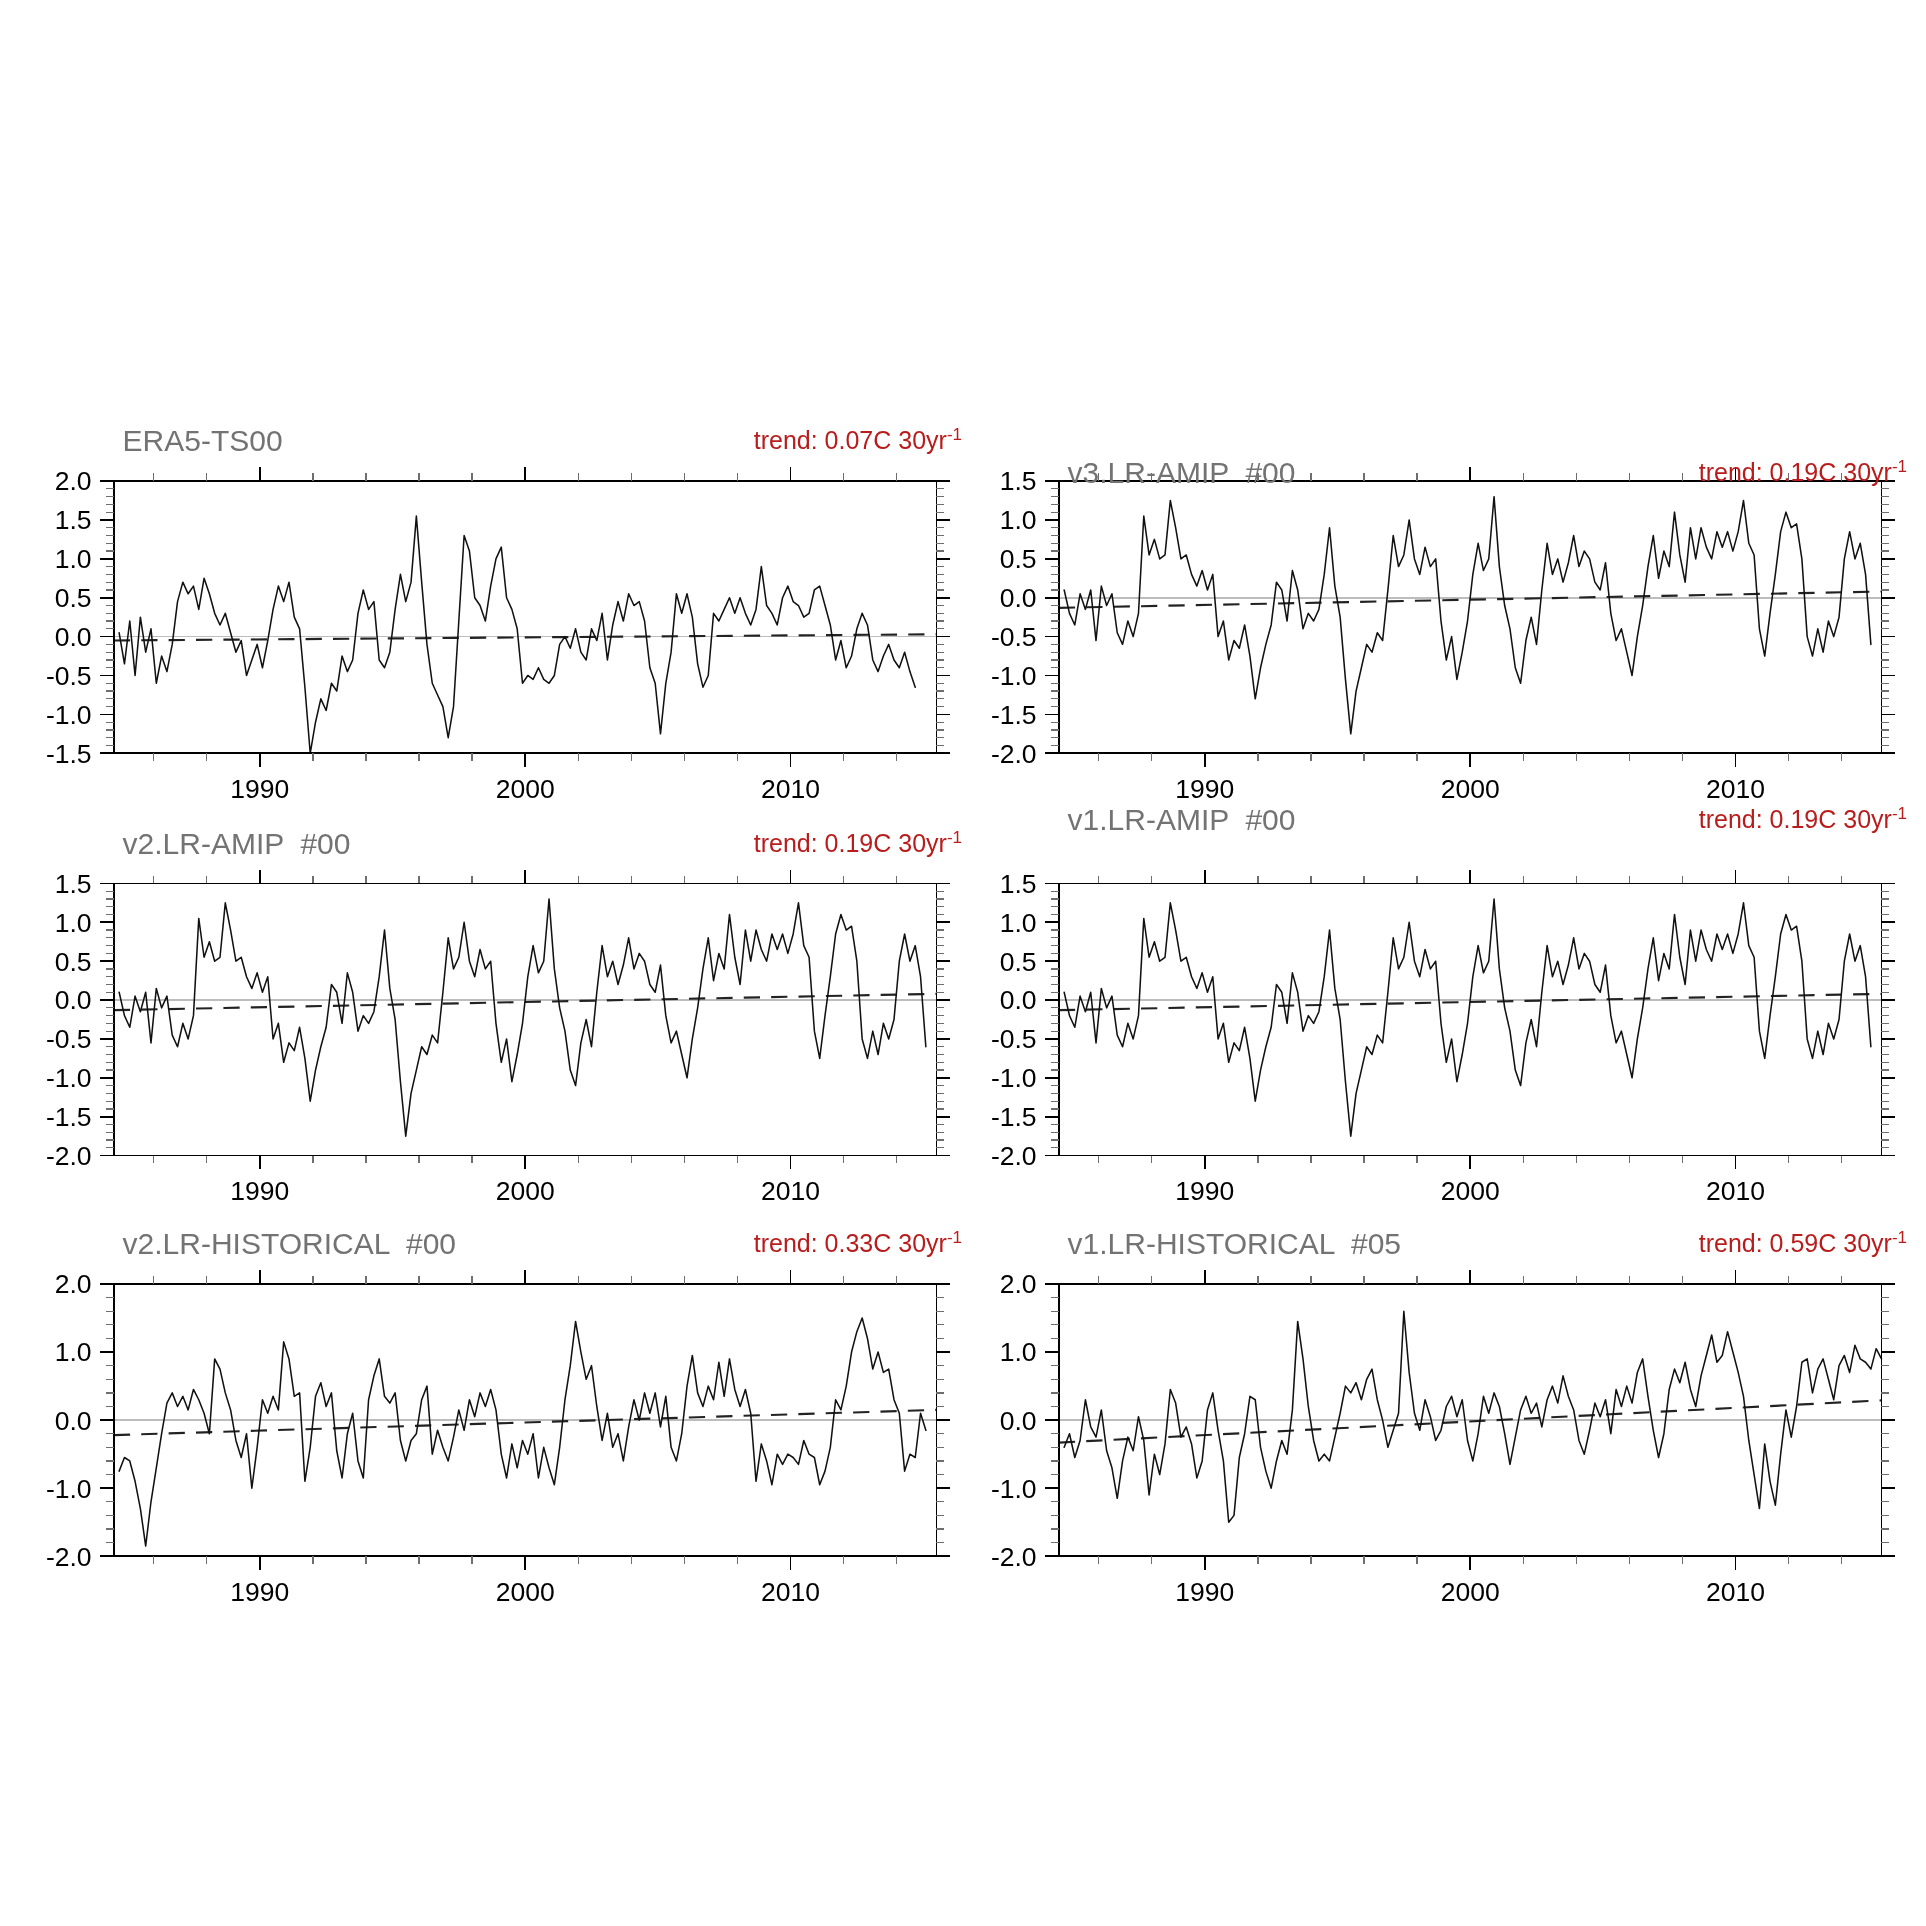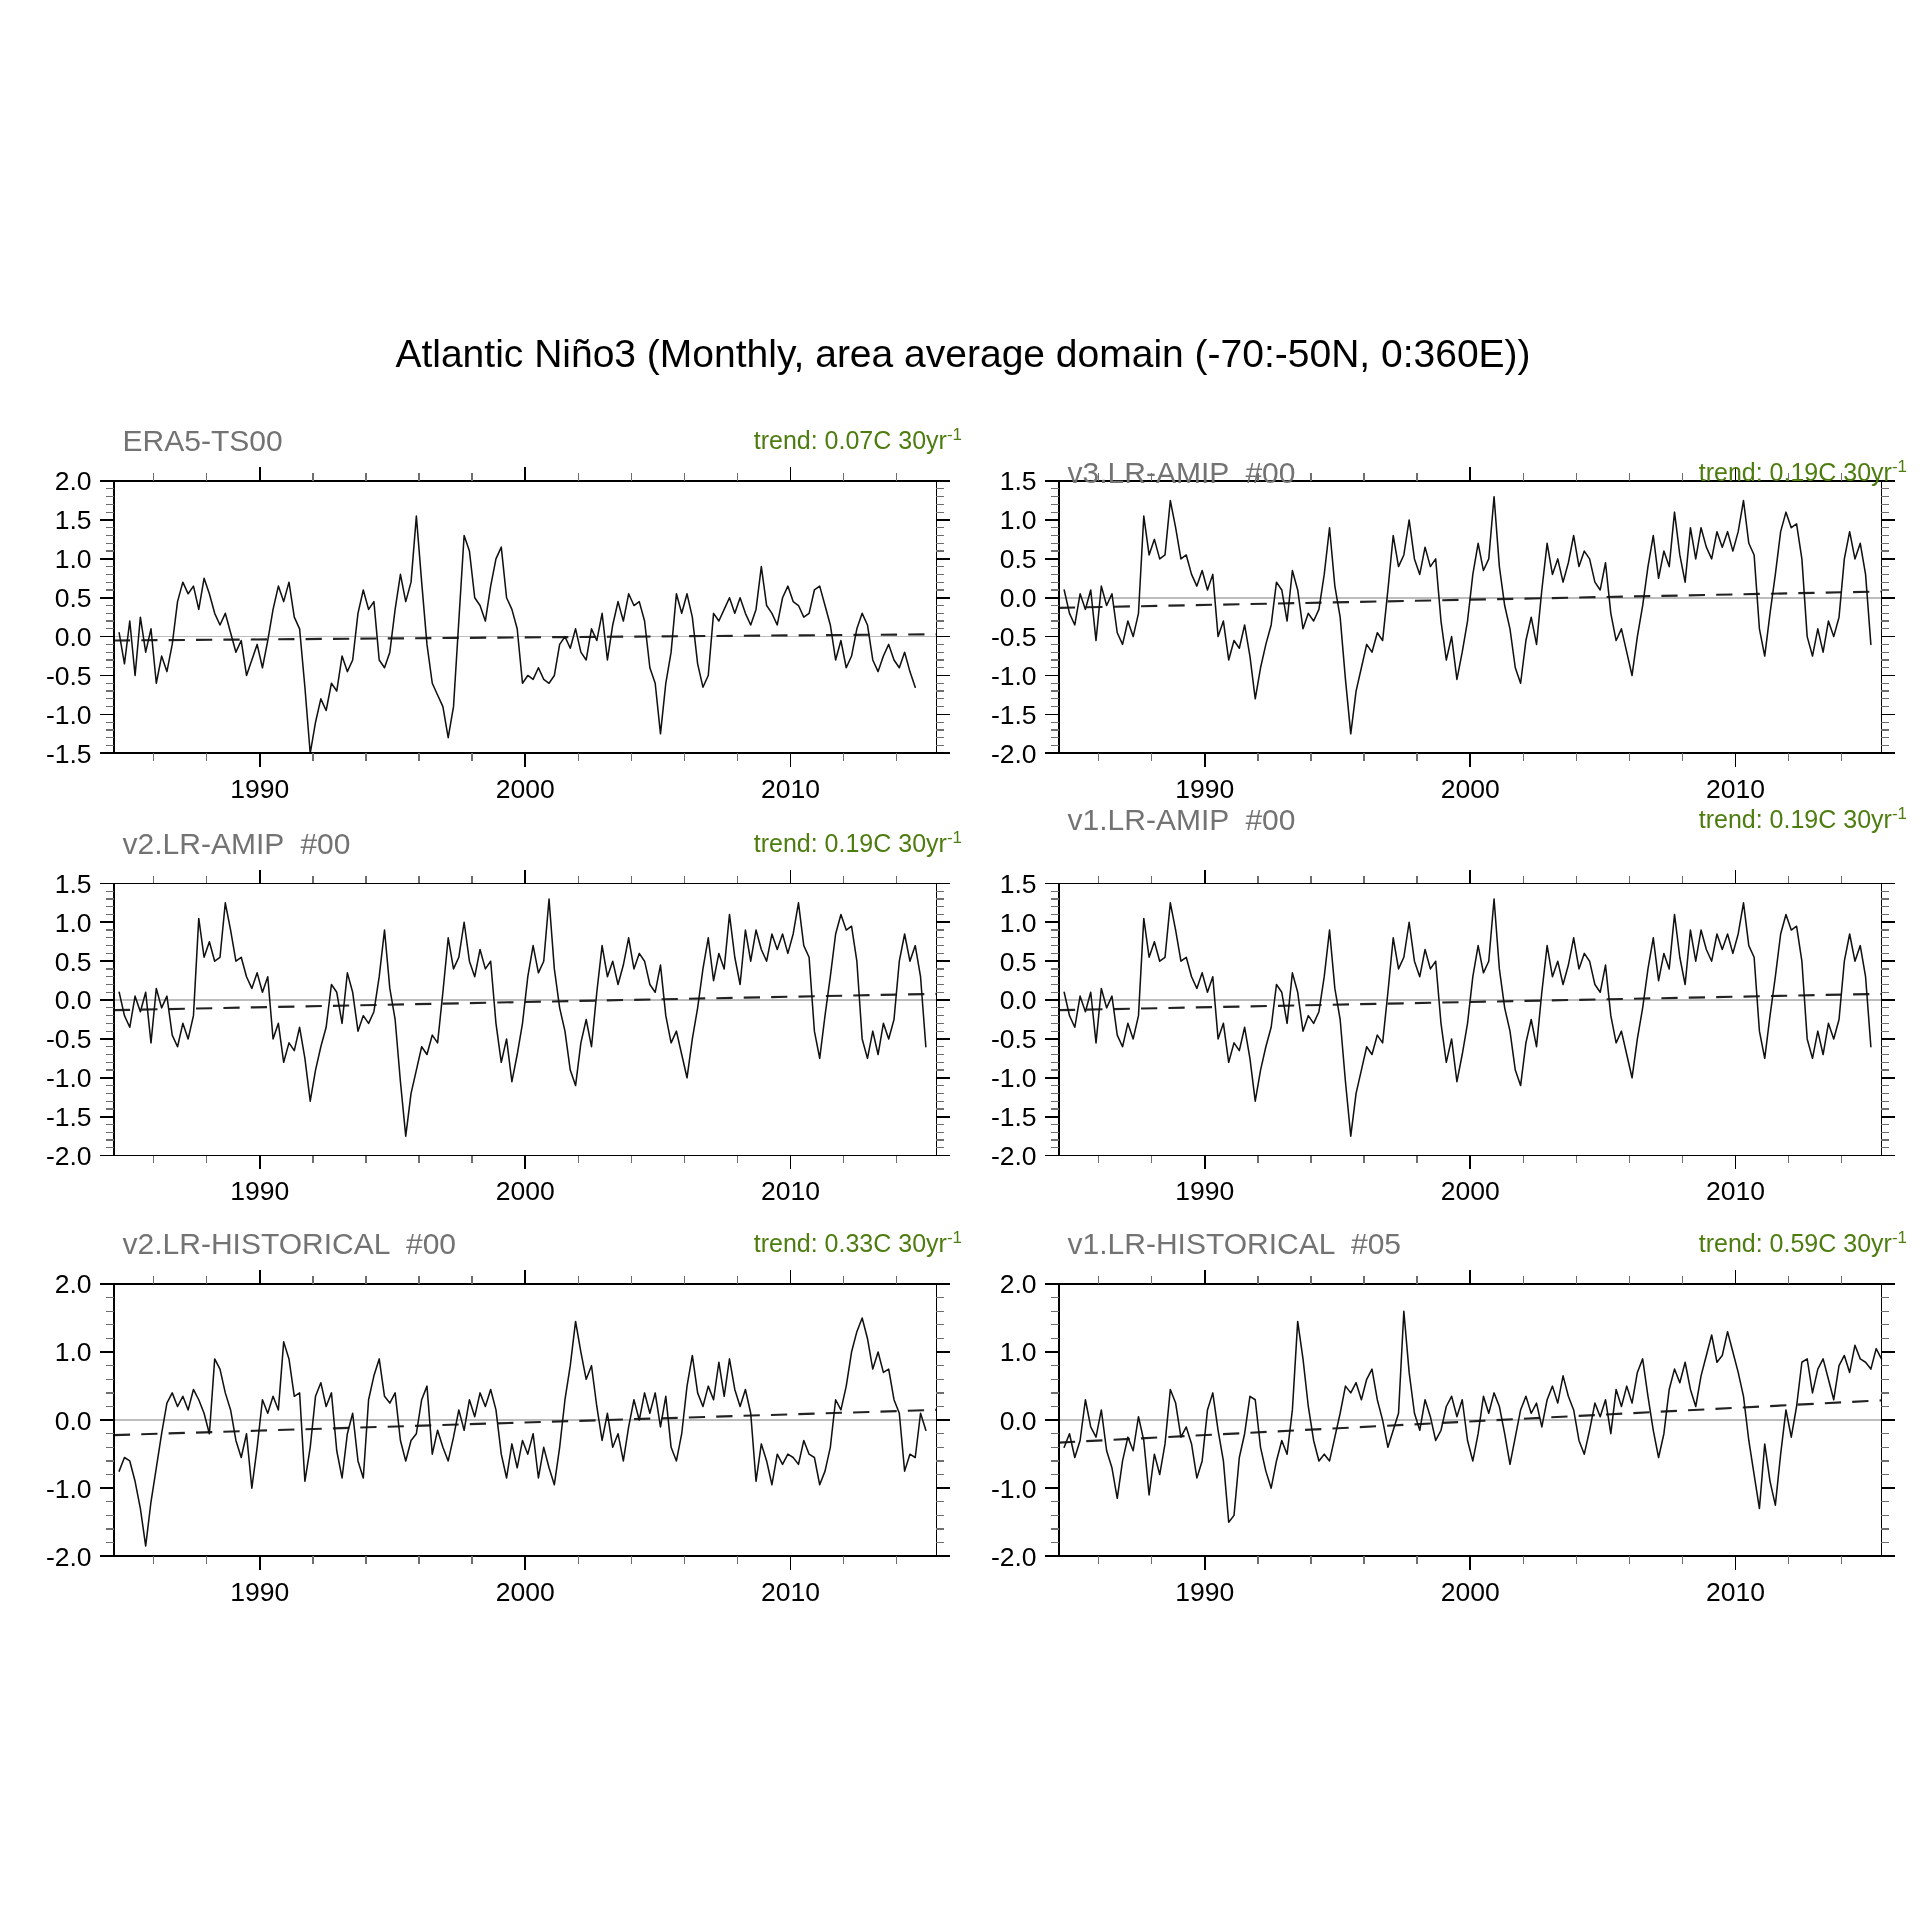--- a/index.html
+++ b/index.html
@@ -2,30 +2,29 @@
 <html style="font-size:13.7px"><head>
 <meta charset="utf-8">
 <style>
   html,body{margin:0;padding:0;background:#ffffff;}
   #stage{position:relative;width:1926px;height:1926px;background:#ffffff;overflow:hidden;
          font-family:"Liberation Sans","DejaVu Sans",sans-serif;}
   #main-title{position:absolute;left:0;top:332px;width:1926px;text-align:center;
               font-size:39px;color:#000;letter-spacing:0px;}
   .panel-header{position:absolute;height:39px;}
   .panel-title{position:absolute;left:8.6px;bottom:0;font-size:30px;color:#737373;white-space:pre;}
-  .panel-trend{position:absolute;right:0;bottom:3.4px;font-size:25px;color:#4d7c0f;white-space:pre;}
+  .panel-trend{position:absolute;right:0;bottom:3.4px;font-size:25px;color:#b91c1c;white-space:pre;}
   .panel-trend .sup{font-size:17px;vertical-align:super;line-height:0;}
   #chart-svg{position:absolute;left:0;top:0;}
   .ylab,.xlab{font-family:"Liberation Sans","DejaVu Sans",sans-serif;fill:#000;}
 </style>
 </head>
 <body>
 
 <div id="stage">
-  <div id="main-title">Atlantic Niño3 (Monthly, area average domain (-70:-50N, 0:360E))</div>
   <svg id="chart-svg" width="1926" height="1926" viewBox="0 0 2250 2250">
       <line x1="133" y1="743.7142857142857" x2="1094" y2="743.7142857142857" stroke="#bdbdbd" stroke-width="2" shape-rendering="crispEdges"></line>
       <line x1="133" y1="748.2571428571429" x2="1094" y2="740.9885714285714" stroke="#222222" stroke-width="2.5" stroke-dasharray="19 13"></line>
       <polyline points="139.2,739.2 145.4,775.5 151.6,725.5 157.8,789.1 164.0,721.0 170.2,761.9 176.4,734.6 182.6,798.2 188.8,766.4 195.0,784.6 201.2,752.8 207.4,702.8 213.6,680.1 219.8,693.7 226.0,684.7 232.2,711.9 238.4,675.6 244.6,693.7 250.8,716.5 257.0,730.1 263.2,716.5 269.4,739.2 275.6,761.9 281.8,748.3 288.0,789.1 294.2,771.0 300.4,752.8 306.6,780.1 312.8,748.3 319.0,711.9 325.2,684.7 331.4,702.8 337.6,680.1 343.8,721.0 350.0,734.6 356.2,802.8 362.4,880.0 368.6,843.7 374.8,816.4 381.0,830.0 387.2,798.2 393.4,807.3 399.6,766.4 405.8,784.6 412.0,771.0 418.2,716.5 424.4,689.2 430.6,711.9 436.8,702.8 443.0,771.0 449.2,780.1 455.4,761.9 461.6,711.9 467.8,671.0 474.0,702.8 480.2,680.1 486.4,602.9 492.6,680.1 498.8,752.8 505.0,798.2 511.2,811.9 517.4,825.5 523.6,861.8 529.8,825.5 536.0,725.5 542.2,625.6 548.4,643.8 554.6,698.3 560.8,707.4 567.0,725.5 573.2,684.7 579.4,652.9 585.6,639.2 591.8,698.3 598.0,711.9 604.2,734.6 610.4,798.2 616.6,789.1 622.8,793.7 629.0,780.1 635.2,793.7 641.4,798.2 647.6,789.1 653.8,752.8 660.0,743.7 666.2,757.3 672.4,734.6 678.6,761.9 684.8,771.0 691.0,734.6 697.2,748.3 703.4,716.5 709.6,771.0 715.8,730.1 722.0,702.8 728.2,725.5 734.4,693.7 740.6,707.4 746.8,702.8 753.0,725.5 759.2,780.1 765.4,798.2 771.6,857.3 777.8,798.2 784.0,761.9 790.2,693.7 796.4,716.5 802.6,693.7 808.8,721.0 815.0,775.5 821.2,802.8 827.4,789.1 833.6,716.5 839.8,725.5 846.0,711.9 852.2,698.3 858.4,716.5 864.6,698.3 870.8,716.5 877.0,730.1 883.2,711.9 889.4,661.9 895.6,707.4 901.8,716.5 908.0,730.1 914.2,698.3 920.4,684.7 926.6,702.8 932.8,707.4 939.0,721.0 945.2,716.5 951.4,689.2 957.6,684.7 963.8,707.4 970.0,730.1 976.2,771.0 982.4,748.3 988.6,780.1 994.8,766.4 1001.0,734.6 1007.2,716.5 1013.4,730.1 1019.6,771.0 1025.8,784.6 1032.0,766.4 1038.2,752.8 1044.4,771.0 1050.6,780.1 1056.8,761.9 1063.0,784.6 1069.2,802.8" fill="none" stroke="#111111" stroke-width="1.8" stroke-linejoin="round" stroke-linecap="round"></polyline>
       <rect x="133" y="562" width="961" height="318" fill="none" stroke="#000000" stroke-width="2" shape-rendering="crispEdges"></rect>
       <line x1="179.5" y1="880" x2="179.5" y2="889" stroke="#6e6e6e" stroke-width="1.5" shape-rendering="crispEdges"></line>
       <line x1="179.5" y1="562" x2="179.5" y2="553" stroke="#6e6e6e" stroke-width="1.5" shape-rendering="crispEdges"></line>
       <line x1="241.5" y1="880" x2="241.5" y2="889" stroke="#6e6e6e" stroke-width="1.5" shape-rendering="crispEdges"></line>
       <line x1="241.5" y1="562" x2="241.5" y2="553" stroke="#6e6e6e" stroke-width="1.5" shape-rendering="crispEdges"></line>
       <line x1="365.5" y1="880" x2="365.5" y2="889" stroke="#6e6e6e" stroke-width="1.5" shape-rendering="crispEdges"></line>

